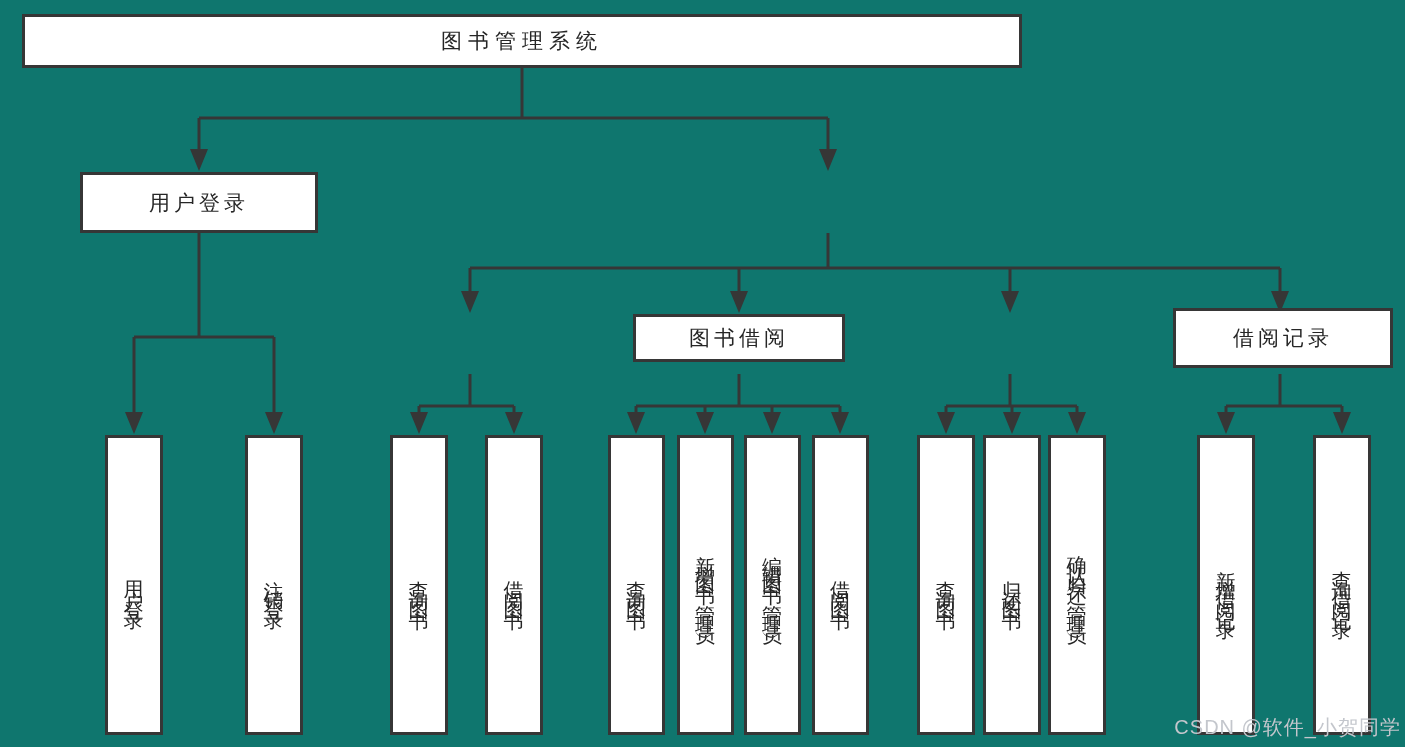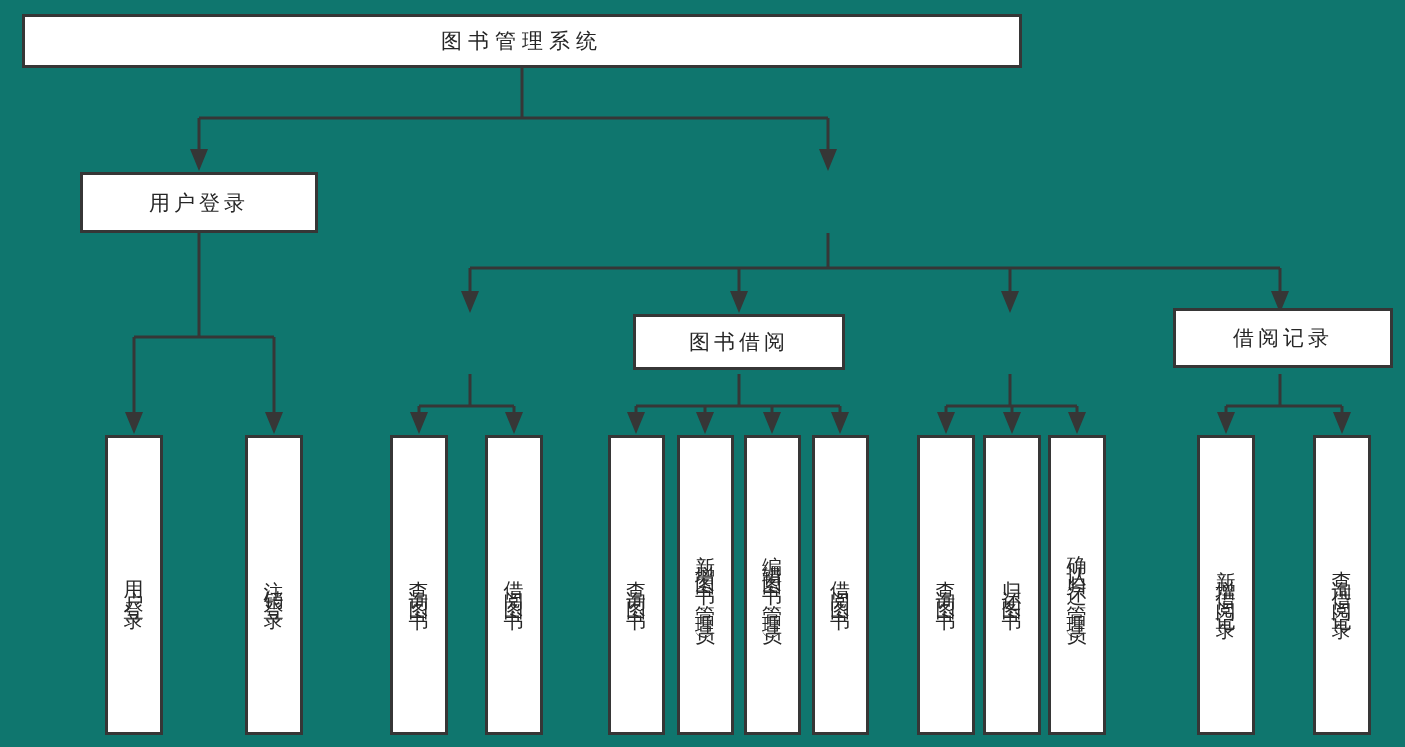--- a/index.html
+++ b/index.html
@@ -90,21 +90,21 @@
       <polygon points="1068,412 1086,412 1077,434"></polygon>
       <polygon points="1217,412 1235,412 1226,434"></polygon>
       <polygon points="1333,412 1351,412 1342,434"></polygon>
     </g>
   </svg>
 
   <div class="node hbox title" style="left:22px; top:14px; width:1000px; height:54px;">图书管理系统</div>
 
   <div class="node hbox" style="left:80px; top:172px; width:238px; height:61px;">用户登录</div>
 
-  <div class="node hbox" style="left:633px; top:314px; width:212px; height:56px;">图书借阅</div>
+  <div class="node hbox" style="left:633px; top:314px; width:212px; height:48px;">图书借阅</div>
   <div class="node hbox" style="left:1173px; top:308px; width:220px; height:60px;">借阅记录</div>
 
   <div class="node leaf" style="left:105px; top:435px; width:58px; height:300px;">
     <span>用户登录</span>
   </div>
   <div class="node leaf" style="left:245px; top:435px; width:58px; height:300px;">
     <span>注销登录</span>
   </div>
 
   <div class="node leaf" style="left:390px; top:435px; width:58px; height:300px;">
@@ -137,14 +137,15 @@
     <span>确认归还（管理员）</span>
   </div>
 
   <div class="node leaf" style="left:1197px; top:435px; width:58px; height:300px;">
     <span>新增借阅记录</span>
   </div>
   <div class="node leaf" style="left:1313px; top:435px; width:58px; height:300px;">
     <span>查询借阅记录</span>
   </div>
 
+  <div class="watermark">CSDN @软件_小贺同学</div>
 
 </div>
 
 </body></html>

